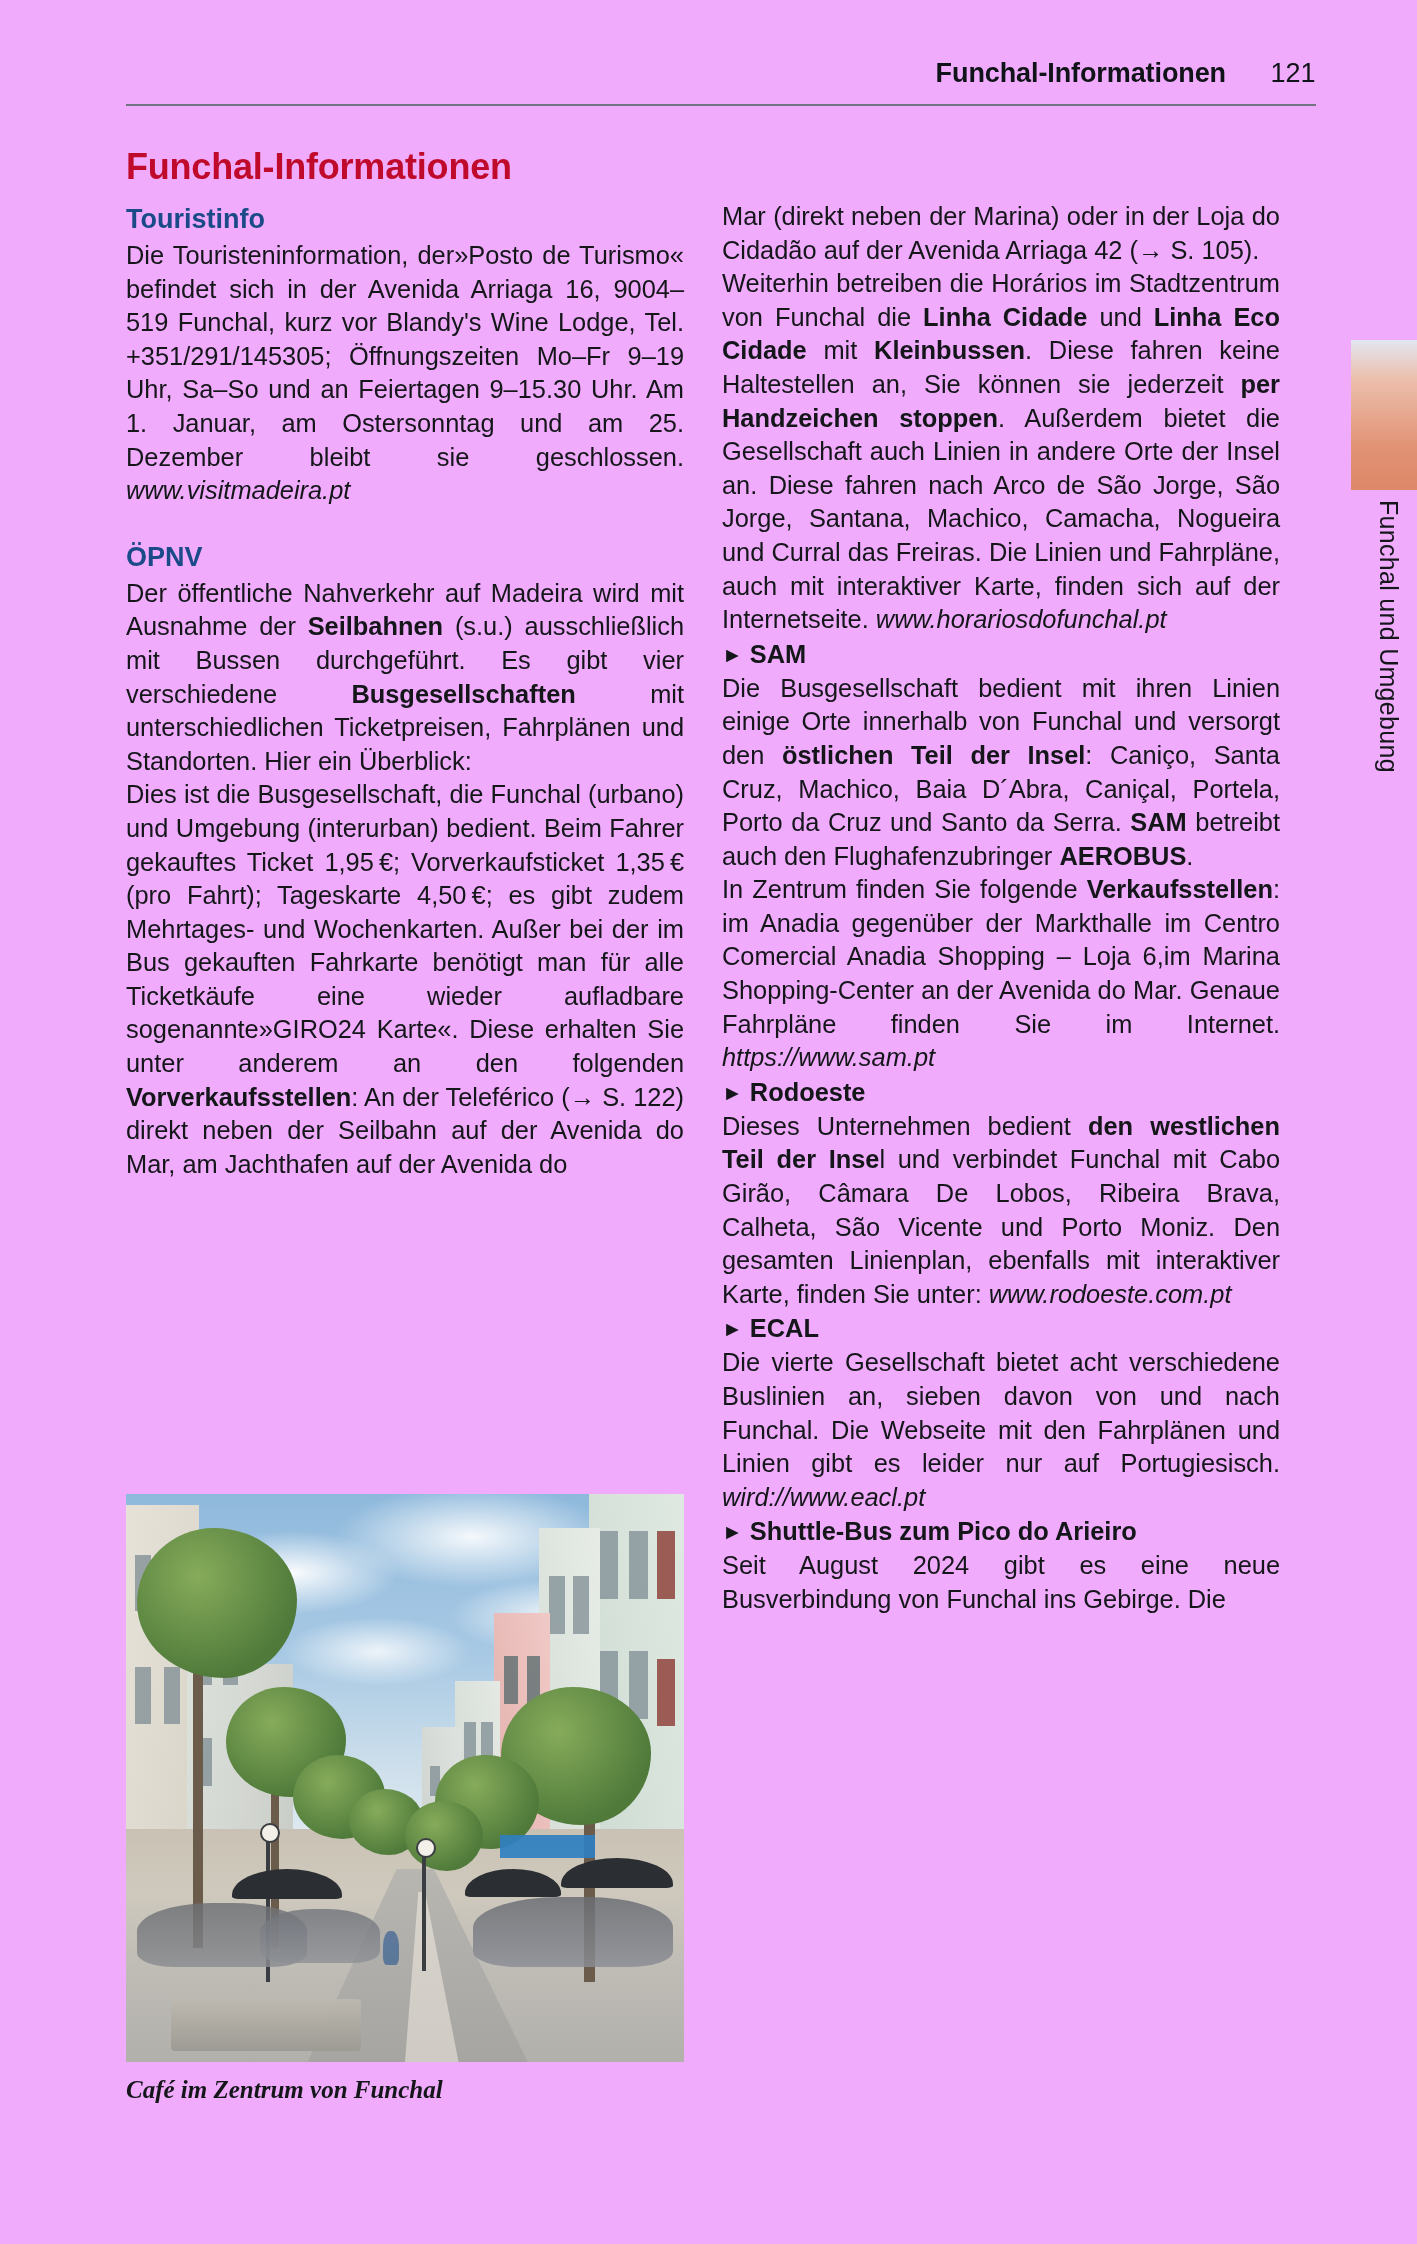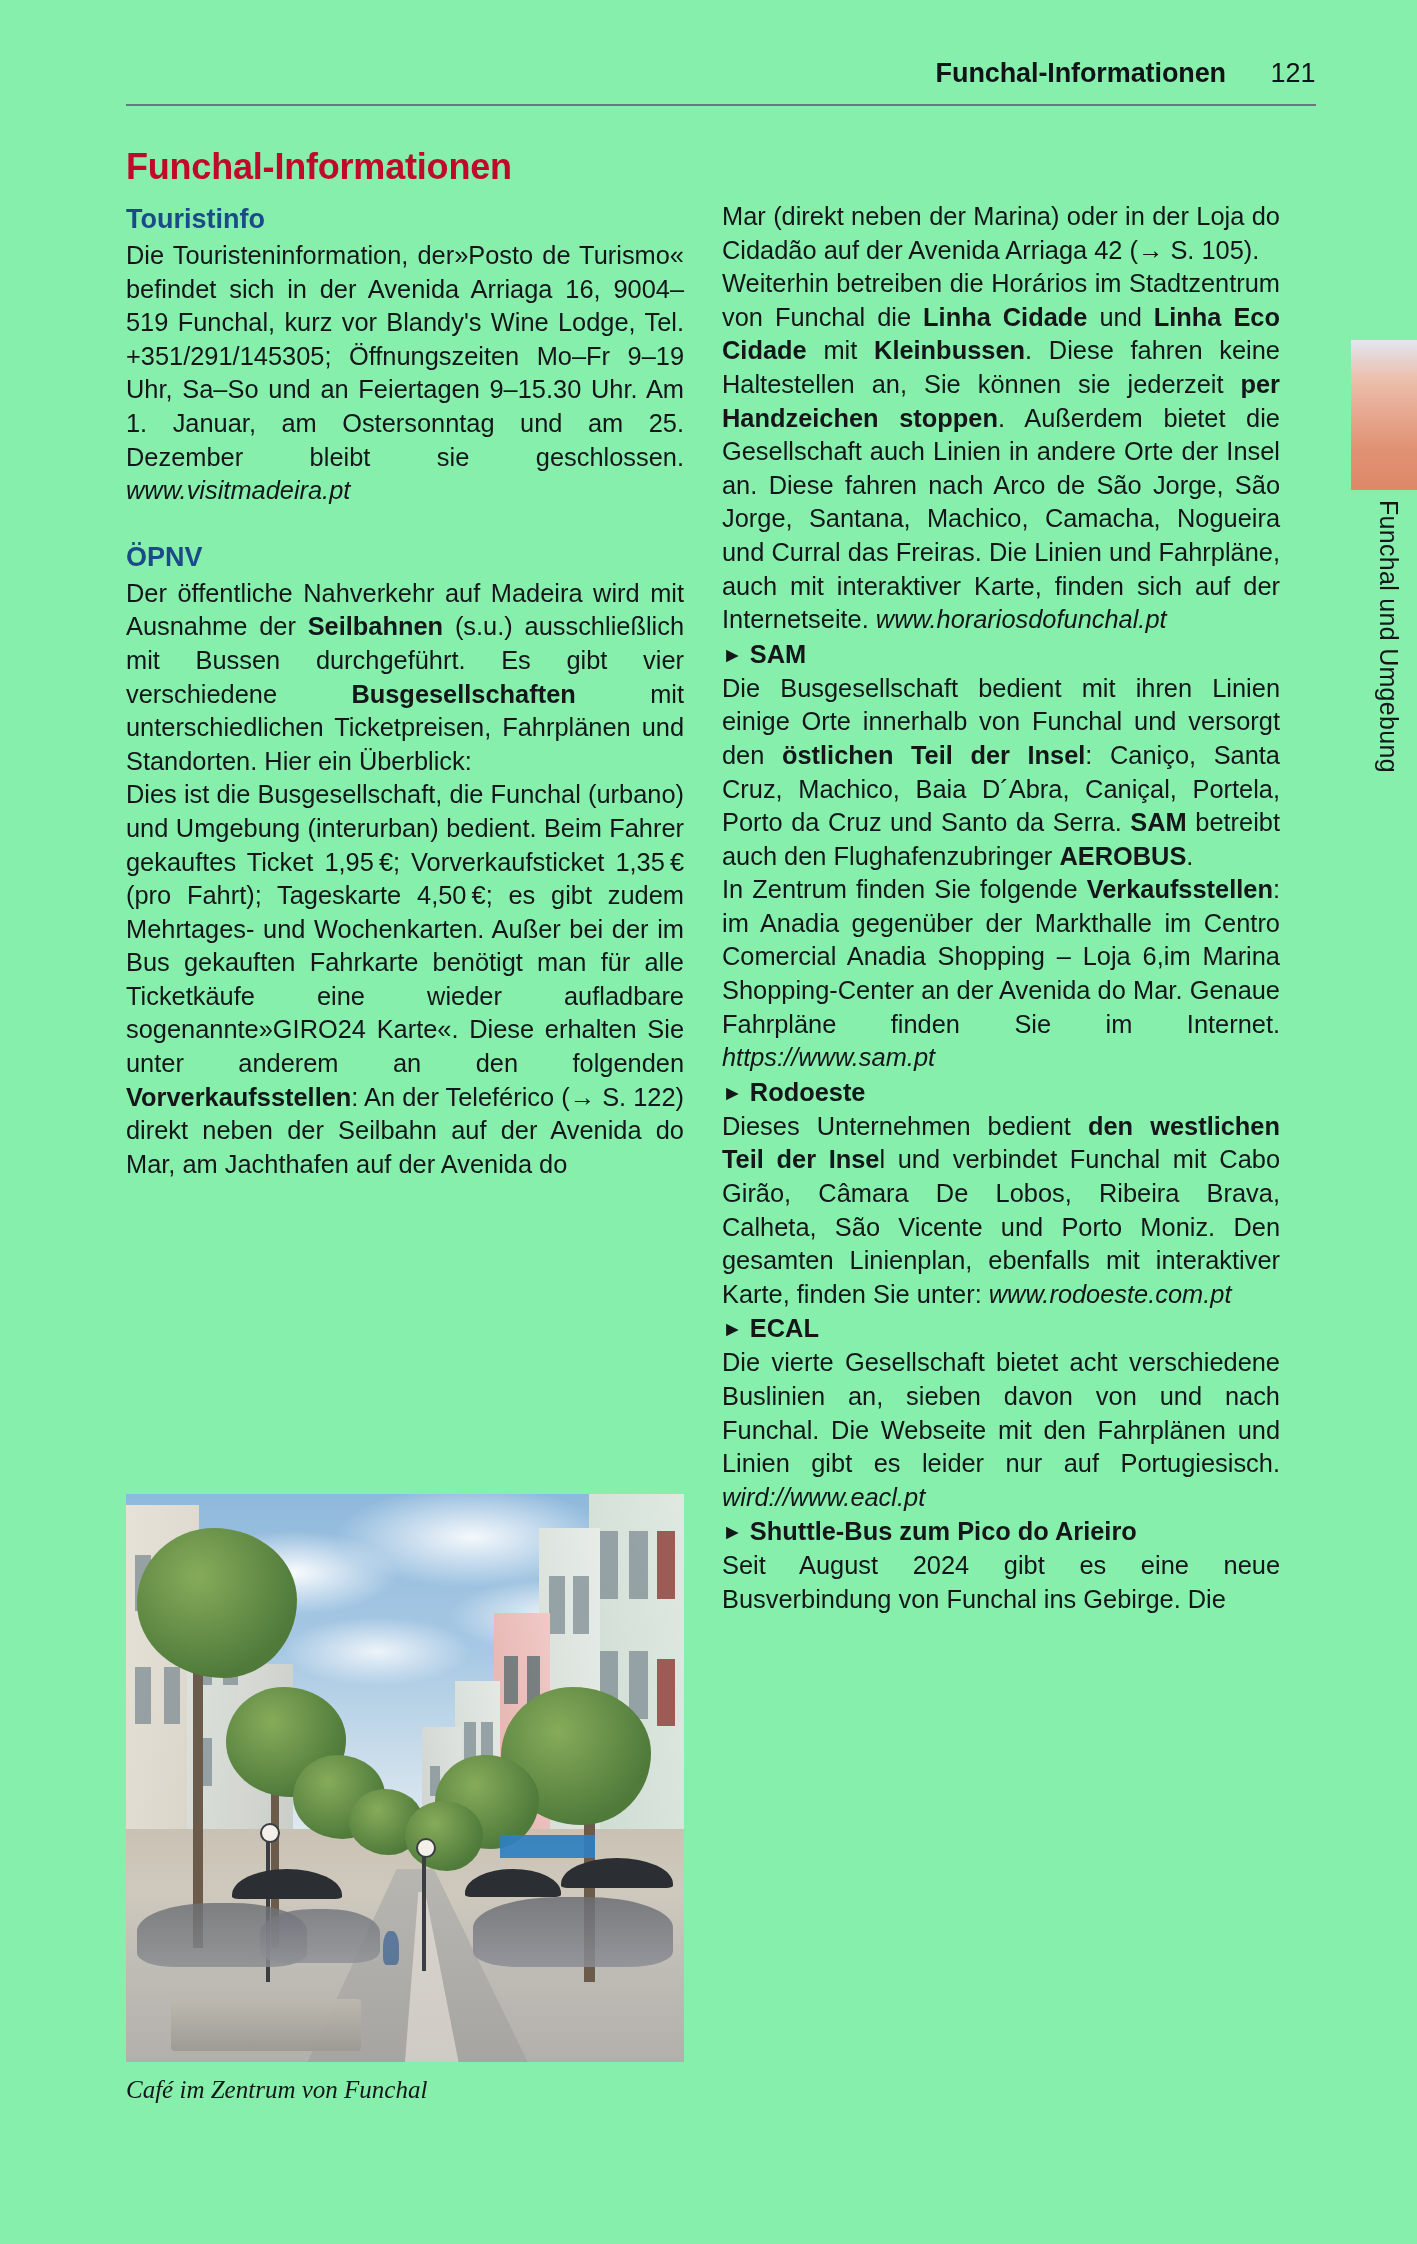--- a/index.html
+++ b/index.html
@@ -11,21 +11,21 @@
     position: relative;
     font-family: "Liberation Sans", "DejaVu Sans", sans-serif;
     color: #14161a;
     overflow: hidden;
   }
 
   
   .page {
     position: absolute;
     inset: 0;
-    background: #86efac;
+    background: #f0abfc;
   }
 
   
   .runhead {
     position: absolute;
     left: 126px; top: 58px;
     width: 1190px;
     display: flex;
     align-items: baseline;
     justify-content: flex-end;
@@ -119,20 +119,21 @@
     overflow: hidden;
     background: #a9c6da;
   }
   .caption {
     margin-top: 13px;
     font-family: "Liberation Serif", "DejaVu Serif", serif;
     font-style: italic;
     font-size: 25px;
     color: #14161a;
     line-height: 30px;
+    font-weight: bold;
   }
 
   
   .sky {
     position: absolute; left: 0; top: 0; width: 100%; height: 63%;
     background:
       radial-gradient(ellipse 150px 60px at 30% 22%, rgba(255,255,255,.95), rgba(255,255,255,0) 70%),
       radial-gradient(ellipse 190px 70px at 62% 12%, rgba(255,255,255,.9), rgba(255,255,255,0) 72%),
       radial-gradient(ellipse 160px 55px at 78% 34%, rgba(255,255,255,.85), rgba(255,255,255,0) 70%),
       radial-gradient(ellipse 130px 48px at 45% 44%, rgba(255,255,255,.8), rgba(255,255,255,0) 72%),

